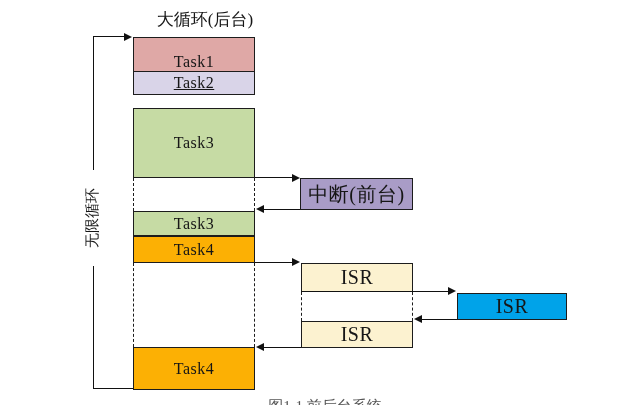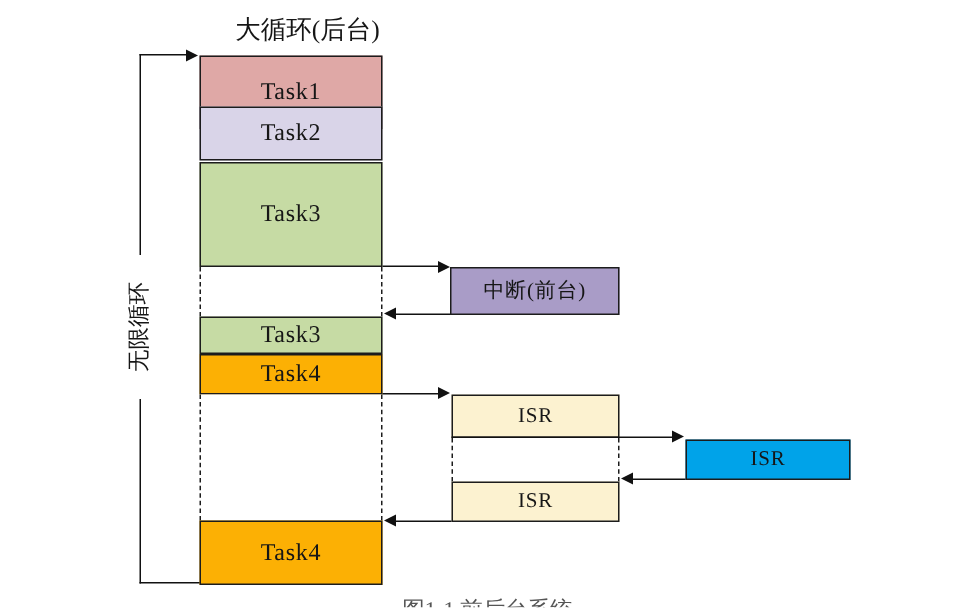--- a/index.html
+++ b/index.html
@@ -27,40 +27,40 @@
   .ah-r{position:absolute;width:0;height:0;
     border-left:8px solid #111;border-top:4px solid transparent;border-bottom:4px solid transparent;}
   .ah-l{position:absolute;width:0;height:0;
     border-right:8px solid #111;border-top:4px solid transparent;border-bottom:4px solid transparent;}
   .lbl{position:absolute;font-size:17px;text-align:center;white-space:nowrap;}
   .rot{
     position:absolute;left:43px;top:208px;width:100px;height:20px;
     text-align:center;font-size:15px;white-space:nowrap;
     transform:rotate(-90deg);transform-origin:50% 50%;
   }
-  .small-lbl{font-size:14px;}
+  .small-lbl{font-size:20px;}
 </style>
 </head>
 <body>
 
 <div id="canvas">
 
   <div class="lbl" style="left:120px;top:8px;width:170px;">大循环(后台)</div>
 
   <div class="hline" style="left:93px;top:36px;width:33px;"></div>
   <div class="ah-r" style="left:124px;top:33px;"></div>
   <div class="vline" style="left:93px;top:36px;height:134px;"></div>
   <div class="rot">无限循环</div>
   <div class="vline" style="left:93px;top:266px;height:123px;"></div>
   <div class="hline" style="left:93px;top:388px;width:41px;"></div>
 
   <div class="box" style="left: 133px; top: 37px; width: 122px; height: 49px; background: rgb(223, 168, 166); text-align: center;">
     <span>Task1</span>
   </div>
-  <div class="box" style="left: 133px; top: 71px; width: 122px; height: 36px; background: rgb(217, 212, 232);">
+  <div class="box" style="left: 133px; top: 71px; width: 122px; height: 24px; background: rgb(217, 212, 232); text-decoration: underline;">
     <span>Task2</span>
   </div>
   <div class="box" style="left: 133px; top: 108px; width: 122px; height: 70px; background: rgb(198, 219, 164);">
     <span>Task3</span>
   </div>
   <div class="gap" style="left:133px;top:178px;width:122px;height:33px;"></div>
   <div class="box" style="left: 133px; top: 211px; width: 122px; height: 25px; background: rgb(198, 219, 164);">
     <span>Task3</span>
   </div>
   <div class="box" style="left: 133px; top: 236px; width: 122px; height: 27px; background: rgb(252, 176, 4);">

